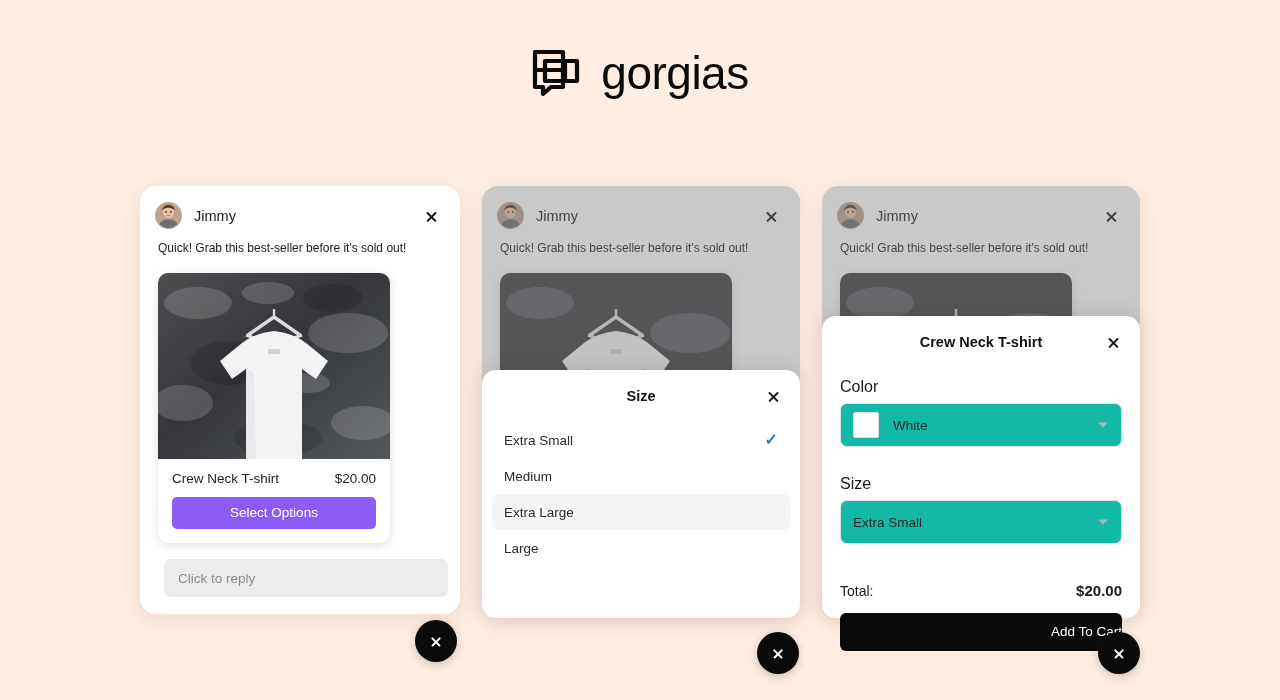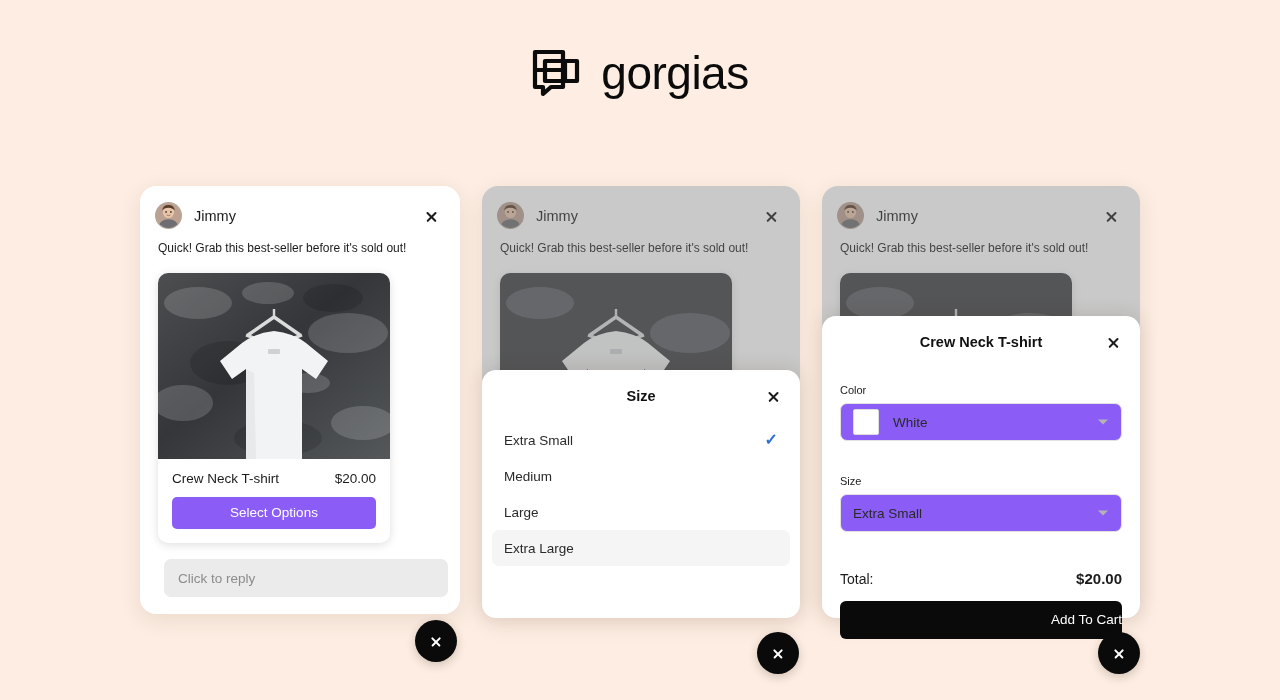--- a/index.html
+++ b/index.html
@@ -121,26 +121,26 @@
     display: flex; align-items: center; justify-content: space-between;
     height: 36px; padding: 0 12px; border-radius: 7px;
     font-size: 13.5px; color: #2A2A2A;
   }
   .opt-row.hl { background: #F5F5F5; }
   .check { color: #2D6FD4; font-size: 16px; line-height: 1; font-weight: 700; }
 
   
   .form { padding: 0 18px; }
   .field-label {
-    font-size: 11px; color: #1B1B1B; margin-bottom: 7px; margin-top: 16px;
+    font-size: 16px; color: #1B1B1B; margin-bottom: 7px; margin-top: 10px;
   }
   .select {
-    position: relative; height: 38px; border: 1px solid #E2E2E2;
+    position: relative; height: 44px; border: 1px solid #E2E2E2;
     border-radius: 7px; display: flex; align-items: center; padding: 8px 12px;
-    font-size: 13.5px; color: #2A2A2A; background: #8b5cf6;
+    font-size: 13.5px; color: #2A2A2A; background: #14b8a6;
   }
   .swatch {
     width: 26px; height: 26px; border: 1px solid #DDDDDD;
     background: #FFFFFF; border-radius: 2px; margin-right: 14px; flex: 0 0 auto;
   }
   .caret {
     position: absolute; right: 13px; top: 50%; transform: translateY(-50%);
     width: 0; height: 0;
     border-left: 5px solid transparent; border-right: 5px solid transparent;
     border-top: 5px solid #B3B3B3;
@@ -310,25 +310,25 @@
         </span>
     </div>
     <div class="opt-list">
       <div class="opt-row">
         <span>Extra Small</span>
         <span class="check">✓</span>
       </div>
       <div class="opt-row">
         <span>Medium</span>
       </div>
+      <div class="opt-row hl">
+        <span>Extra Large</span>
+      </div>
       <div class="opt-row">
         <span>Large</span>
-      </div>
-      <div class="opt-row hl">
-        <span>Extra Large</span>
       </div>
     </div>
   </div>
 
   <div class="card card-3">
     <div class="card-inner">
       <div class="chat-head">
         <span class="avatar">
           <svg viewBox="0 0 27 27">
             <rect width="27" height="27" fill="#BBA192"></rect>

